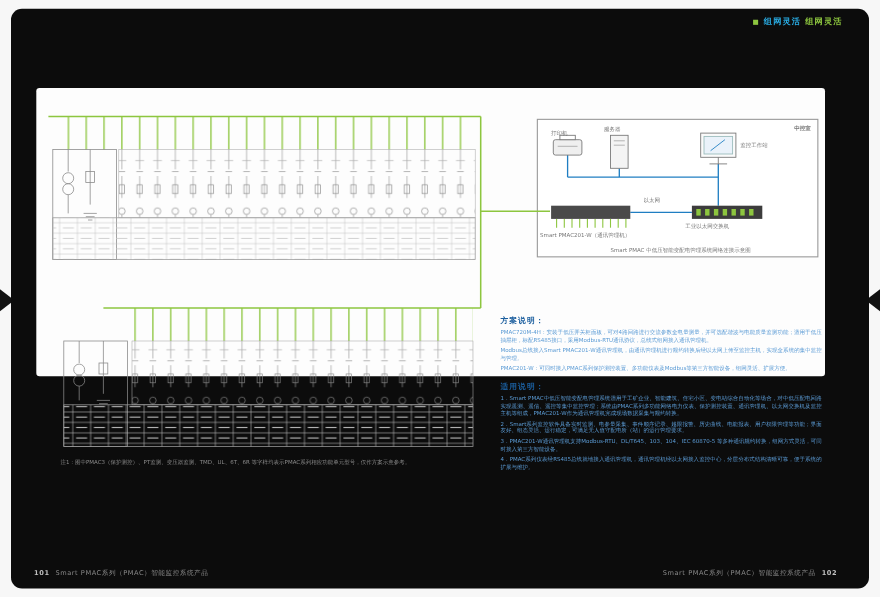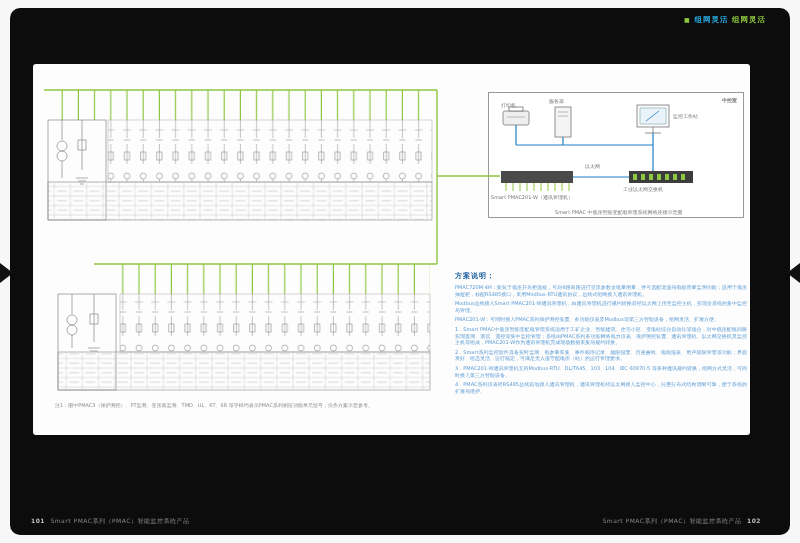--- a/index.html
+++ b/index.html
@@ -24,21 +24,21 @@
   .brand .b1{color:#29abe2;}
   .brand .b2{color:#8dc63f;}
   .title{left:20px;top:40px;font-size:13.5px;font-weight:bold;color:#d6d6d6;
     letter-spacing:1.5px;text-shadow:0 1px 1px #000;}
   .title .arrow{color:#8dc63f;font-size:11px;margin-left:3px;}
   .footer{bottom:9px;font-size:6px;color:#8a8a8a;letter-spacing:.5px;}
   .footer .pg{color:#c0c0c0;font-weight:bold;margin:0 3px;}
   .footer-left{left:18px;}
   .footer-right{right:26px;}
   
-  .panel{left:23px;top:56px;width:717px;height:371px;background:#fdfdfd;border-radius:3px;}
+  .panel{left:23px;top:72px;width:717px;height:262px;background:#fdfdfd;border-radius:3px;}
   
   .monbox{left:455px;top:28px;width:254px;height:124px;border:1px solid #9a9a9a;background:#fff;z-index:1;}
   .monbox .lbl{position:absolute;font-size:5px;color:#777;white-space:nowrap;}
   .lbl-room{top:4px;right:6px;font-size:6px;color:#555;font-weight:bold;}
   .lbl-printer{top:9px;left:12px;}
   .lbl-server{top:5px;left:60px;}
   .lbl-ws{top:20px;left:184px;}
   .lbl-eth{top:70px;left:96px;color:#1f7ec2;}
   .lbl-switch{top:93px;left:134px;}
   .lbl-comm{top:101px;left:2px;}
@@ -201,20 +201,21 @@
       </g>
     </svg>
 
     <div class="abs note">注1：图中PMAC3（保护测控）、PT监测、变压器监测、TMD、UL、6T、6R 等字样均表示PMAC系列相应功能单元型号，仅作方案示意参考。</div>
 
     <div class="abs desc">
       <h4>方案说明：</h4>
       <p>PMAC720M-4H：安装于低压开关柜面板，可对4路回路进行交流参数全电量测量，并可选配谐波与电能质量监测功能；适用于低压抽屉柜，标配RS485接口，采用Modbus-RTU通讯协议，总线式组网接入通讯管理机。</p>
       <p>Modbus总线接入Smart PMAC201-W通讯管理机，由通讯管理机进行规约转换后经以太网上传至监控主机，实现全系统的集中监控与管理。</p>
       <p>PMAC201-W：可同时接入PMAC系列保护测控装置、多功能仪表及Modbus等第三方智能设备，组网灵活、扩展方便。</p>
+      <h4 class="second">适用说明：</h4>
       <p>1．Smart PMAC中低压智能变配电管理系统适用于工矿企业、智能建筑、住宅小区、变电站综合自动化等场合，对中低压配电回路实现遥测、遥信、遥控等集中监控管理；系统由PMAC系列多功能网络电力仪表、保护测控装置、通讯管理机、以太网交换机及监控主机等组成，PMAC201-W作为通讯管理机完成现场数据采集与规约转换。</p>
       <p>2．Smart系列监控软件具备实时监测、电参量采集、事件顺序记录、越限报警、历史曲线、电能报表、用户权限管理等功能；界面友好、组态灵活、运行稳定，可满足无人值守配电所（站）的运行管理要求。</p>
       <p>3．PMAC201-W通讯管理机支持Modbus-RTU、DL/T645、103、104、IEC 60870-5 等多种通讯规约转换，组网方式灵活，可同时接入第三方智能设备。</p>
       <p>4．PMAC系列仪表经RS485总线就地接入通讯管理机，通讯管理机经以太网接入监控中心，分层分布式结构清晰可靠，便于系统的扩展与维护。</p>
     </div>
 
   </div>
 
   <div class="abs footer footer-left">
     <span class="pg">101</span>

